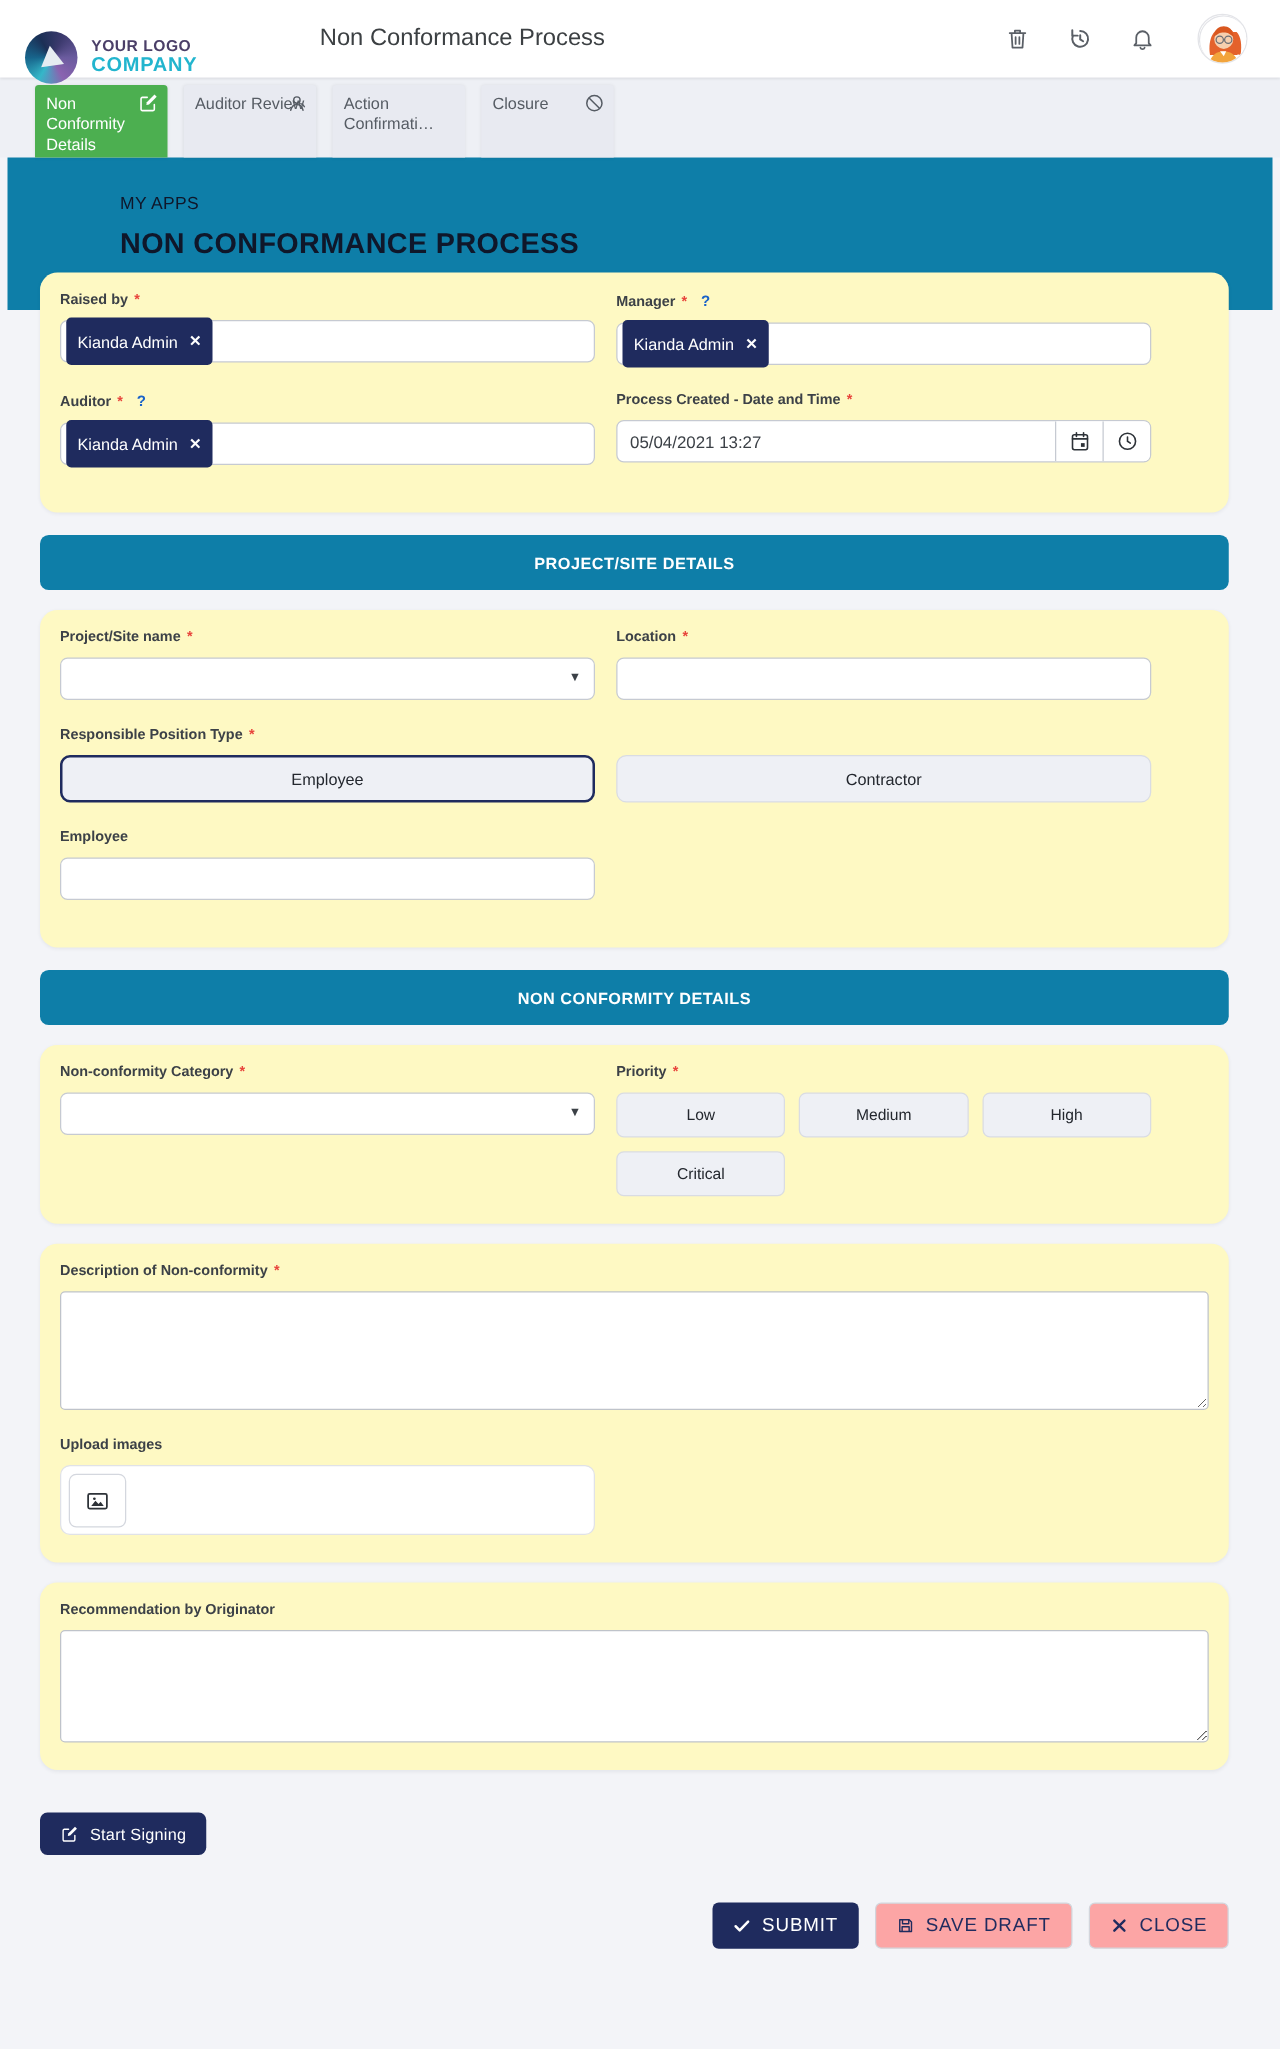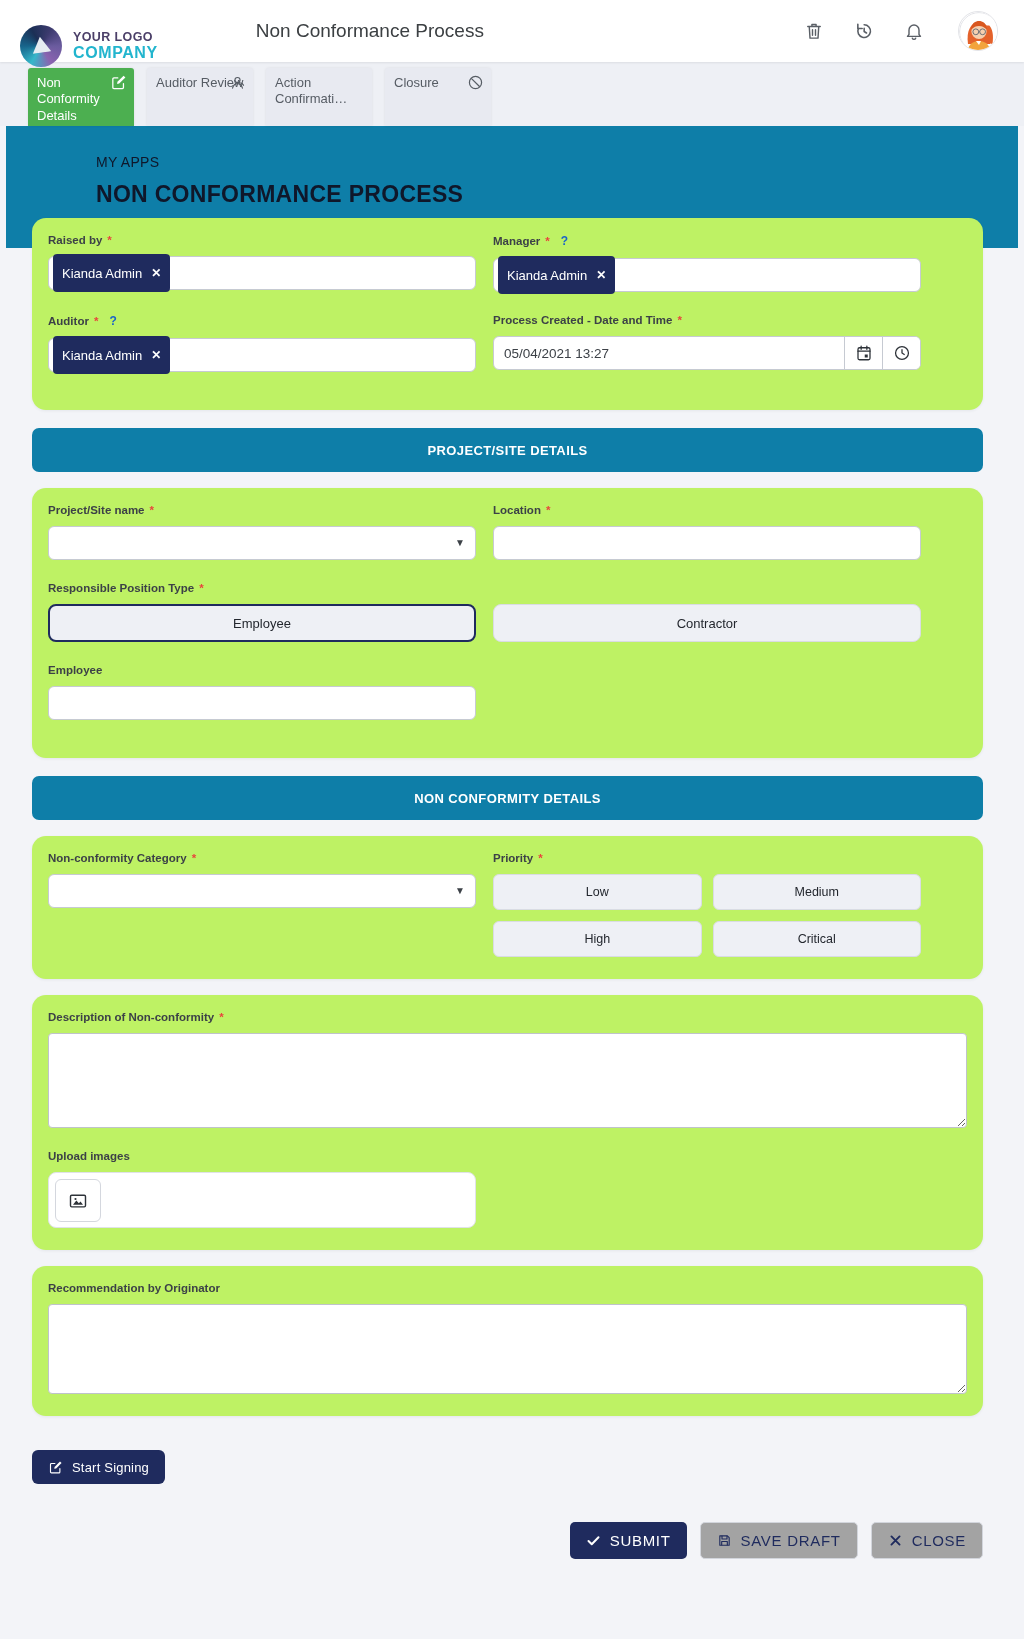--- a/index.html
+++ b/index.html
@@ -50,21 +50,21 @@
   
   .hero{
     margin:0 6px; background:var(--brand-blue, #0e7ea8); height:122px;
     padding:28px 0 0 90px; color:#0f172a;
   }
   .hero-breadcrumb{ font-size:14px; letter-spacing:.3px; }
   .hero-title{ font-size:23px; font-weight:bold; letter-spacing:.3px; margin-top:11px; }
   
   .content{ width:951px; margin-left:32px; position:relative; }
   .card{
-    background:#bef264; border-radius:14px; padding:16px;
+    background:#fef9c3; border-radius:14px; padding:16px;
     box-shadow:0 1px 3px rgba(40,50,70,.07); margin-bottom:16px; position:relative;
   }
   .card.first{ margin-top:-30px; }
   .section-bar{
     background:var(--brand-blue, #0e7ea8); color:#fff; border-radius:7px; height:44px;
     display:flex; align-items:center; justify-content:center;
     font-size:13px; font-weight:bold; letter-spacing:.4px; margin:18px 0 16px;
   }
   .grid2{ display:grid; grid-template-columns:428px 428px; column-gap:17px; }
   .field{ margin-bottom:22px; }
@@ -103,21 +103,21 @@
     background:#fff; cursor:pointer; display:flex; align-items:center; padding:0 26px 0 10px;
     font-size:13.5px;
   }
   .select-arrow{ position:absolute; right:10px; top:10px; font-size:10px; color:#3c4147; }
   .seg-btn{
     height:38px; border-radius:8px; background:#eef0f5; border:1px solid #d9dce3;
     display:flex; align-items:center; justify-content:center; font-size:13px; color:#23272e;
     cursor:pointer;
   }
   .seg-btn.selected{ border:2px solid var(--navy, #1f2b5e); }
-  .priority-row{ display:grid; grid-template-columns:repeat(2,1fr); gap:11px; }
+  .priority-row{ display:grid; grid-template-columns:repeat(3,1fr); gap:11px; }
   .priority-btn{
     height:36px; border-radius:6px; background:#eef0f5; border:1px solid #d9dce3;
     display:flex; align-items:center; justify-content:center; font-size:12.5px; color:#23272e;
     cursor:pointer;
   }
   textarea.big-text{
     width:100%; border:1px solid #bfc3ca; border-radius:4px; resize:vertical;
     font-family:inherit; font-size:13.5px; padding:8px 10px; color:#3c4147; display:block;
   }
   .upload-box{
@@ -129,21 +129,21 @@
     display:flex; align-items:center; justify-content:center; color:#2d3238; cursor:pointer;
   }
   .upload-btn svg{ width:20px; height:20px; }
   .btn{
     display:inline-flex; align-items:center; gap:9px; height:37px; border-radius:5px;
     font-size:15px; letter-spacing:.7px; padding:0 16px; cursor:pointer; border:none;
     font-family:inherit;
   }
   .btn svg{ width:15px; height:15px; }
   .btn-navy{ background:var(--navy, #1f2b5e); color:#fff; }
-  .btn-outline{ background:#a3a3a3; color:var(--navy, #1f2b5e); border:1px solid #d2d5dc; }
+  .btn-outline{ background:#fca5a5; color:var(--navy, #1f2b5e); border:1px solid #d2d5dc; }
   .start-signing{ margin:18px 0 38px; height:34px; font-size:13px; letter-spacing:.2px; border-radius:6px; }
   .bottom-actions{ display:flex; justify-content:flex-end; gap:13px; padding:0 0 26px; }
 </style>
 </head>
 <body>
 
 <div class="app-header">
   <div class="logo-wrap">
     <div class="logo-circle"></div>
     <div class="logo-text">

